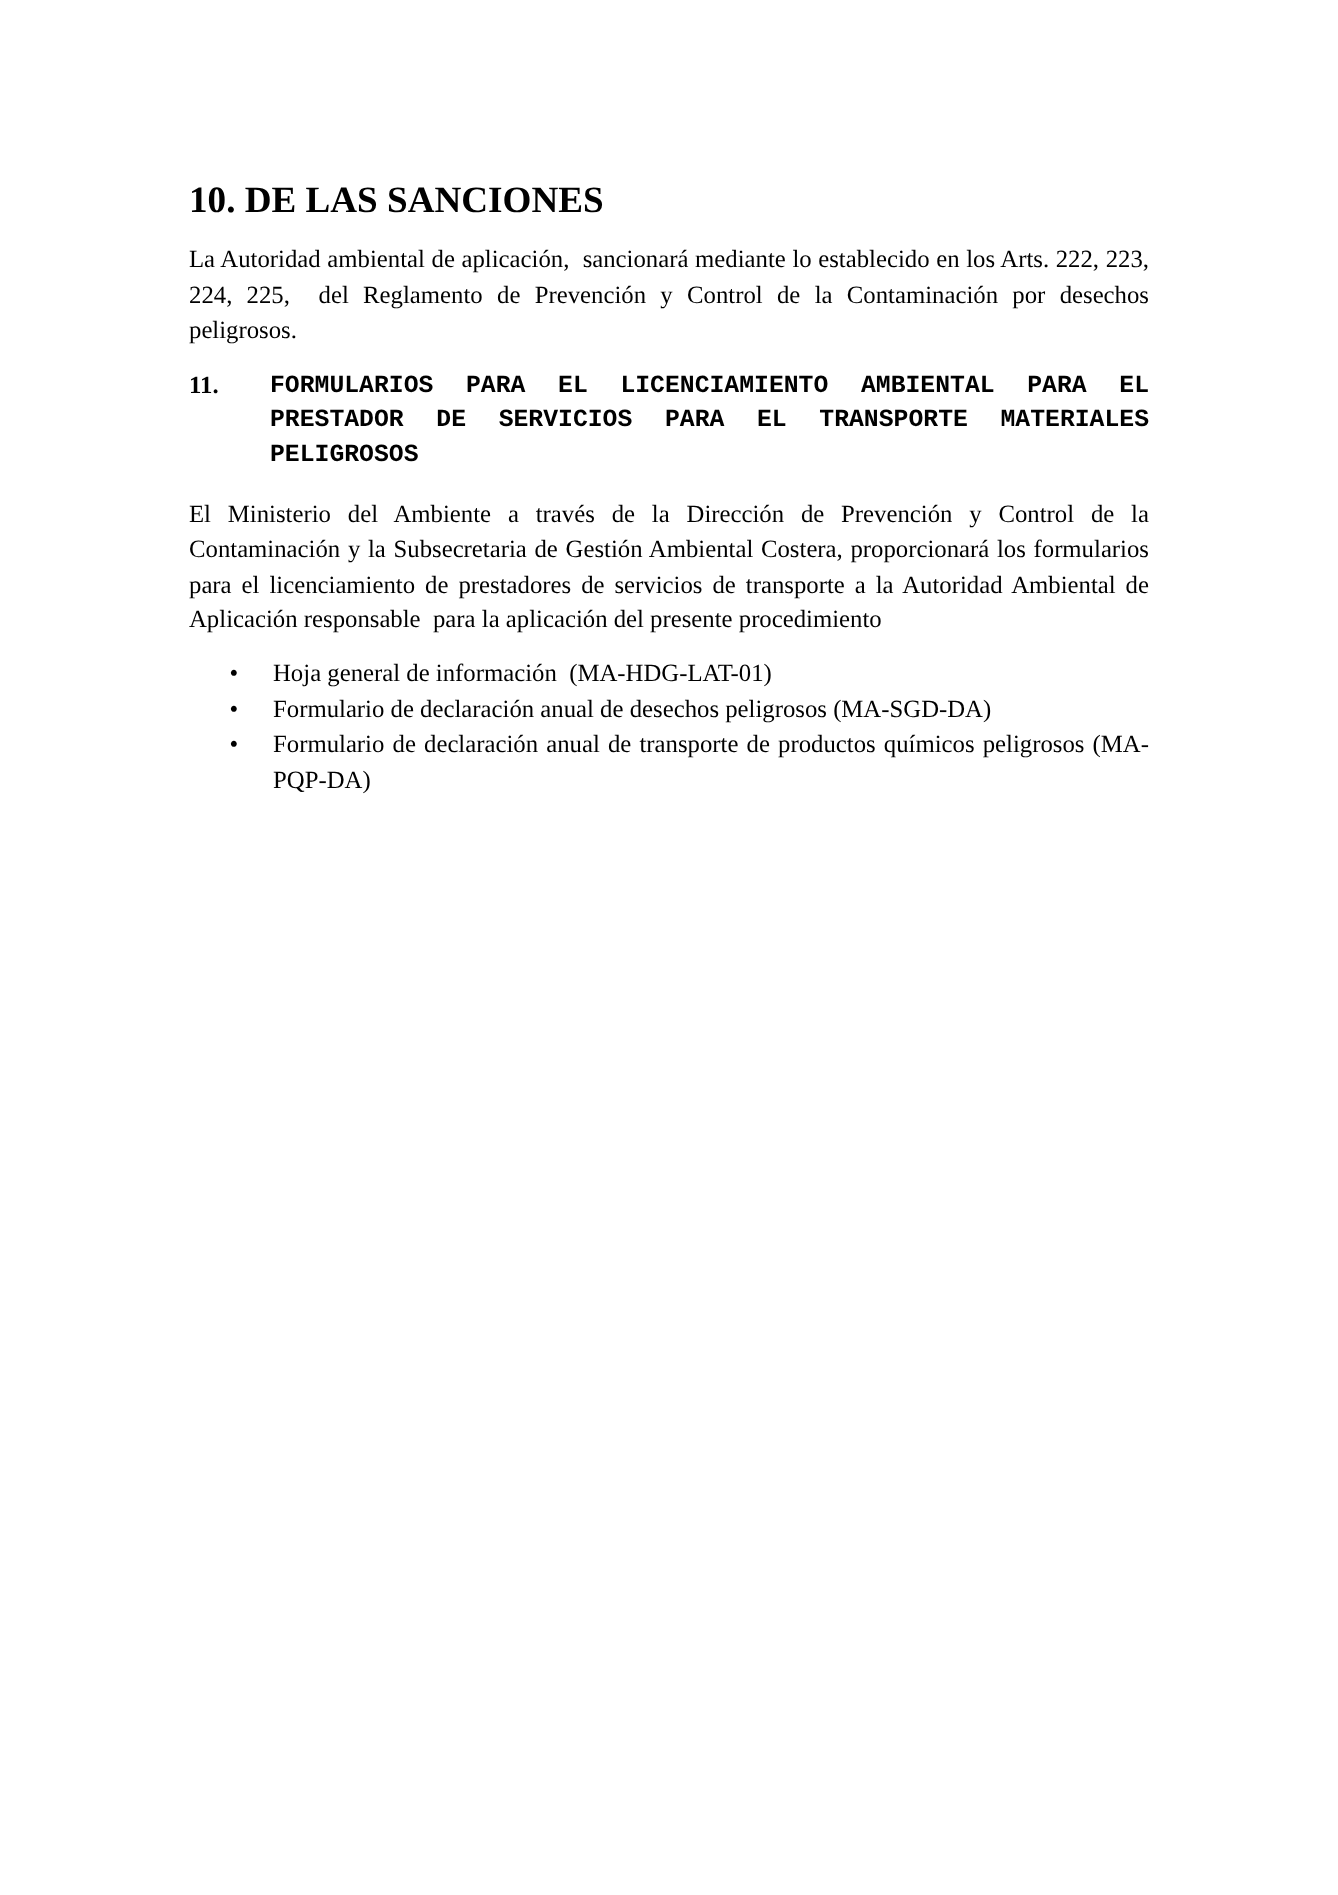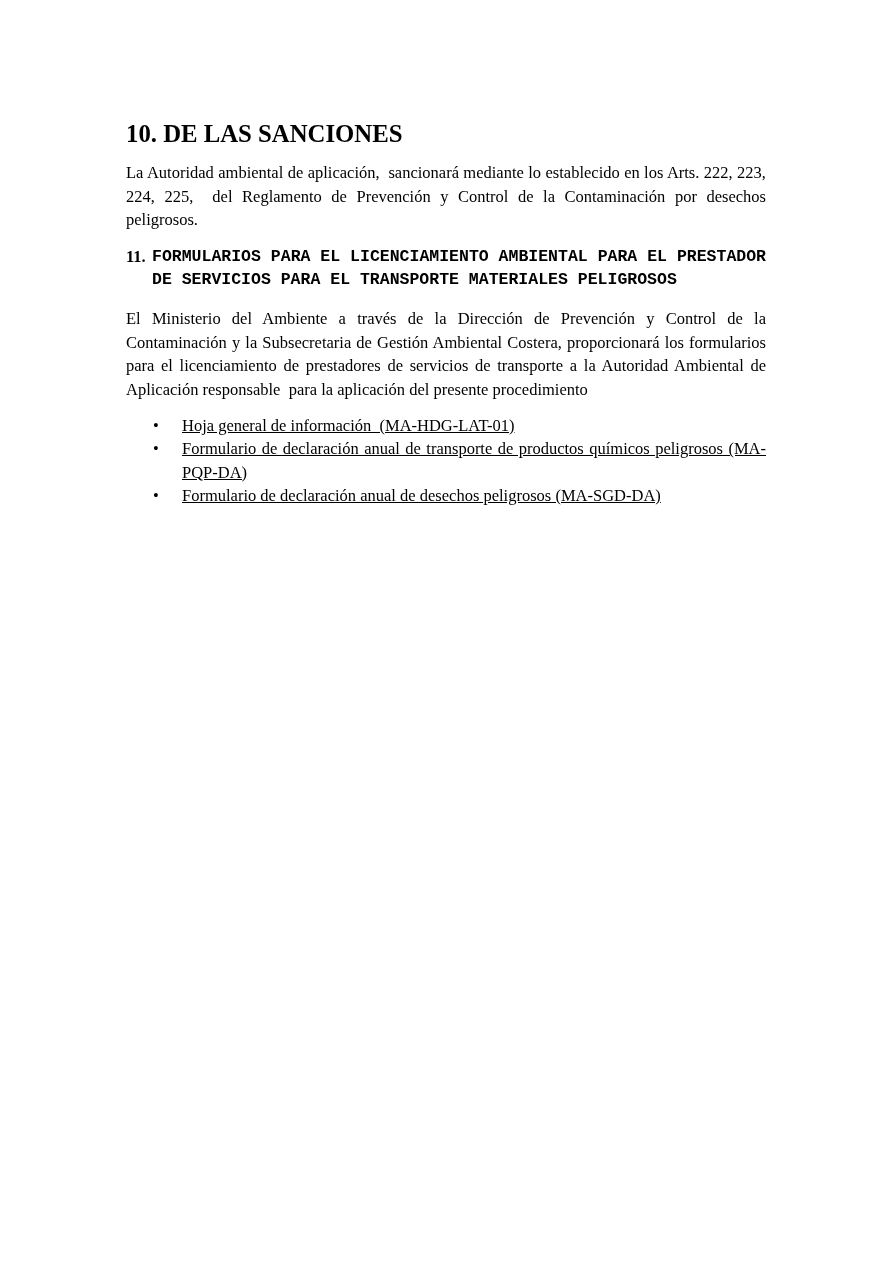--- a/index.html
+++ b/index.html
@@ -28,20 +28,21 @@
   }
   .doc-paragraph {
     text-align: justify;
     margin: 16px 0 13px 0;
     white-space: pre-wrap;
   }
   .hanging-heading {
     display: flex;
     font-weight: bold;
     margin: 0 0 14px 0;
+    gap: 28px;
   }
   .hanging-heading .num {
     flex: 0 0 26px;
   }
   .hanging-heading .txt {
     flex: 1 1 auto;
     text-align: justify;
     white-space: pre-wrap;
     font-family: Liberation Mono, monospace;
   }
@@ -53,21 +54,20 @@
     list-style: none;
     margin: 0;
     padding: 0;
   }
   ul.attachments-list li {
     position: relative;
     padding-left: 56px;
     text-align: justify;
     white-space: pre-wrap;
     margin: 0;
-    text-decoration: underline;
   }
   ul.attachments-list li::before {
     content: "\2022";
     position: absolute;
     left: 27px;
     top: 0;
   }
 </style>
 </head>
 <body>
@@ -81,17 +81,17 @@
   <div class="hanging-heading">
     <span class="num">11.</span>
     <span class="txt">FORMULARIOS PARA EL LICENCIAMIENTO AMBIENTAL PARA EL PRESTADOR DE SERVICIOS PARA EL TRANSPORTE MATERIALES PELIGROSOS</span>
   </div>
 
   <p class="doc-paragraph">El Ministerio del Ambiente a través de la Dirección de Prevención y Control de la Contaminación y la Subsecretaria de Gestión Ambiental Costera, proporcionará los formularios para el licenciamiento de prestadores de servicios de transporte a la Autoridad Ambiental de Aplicación responsable  para la aplicación del presente procedimiento</p>
 
 
   <ul class="attachments-list">
     <li>Hoja general de información  (MA-HDG-LAT-01)</li>
+    <li>Formulario de declaración anual de desechos peligrosos (MA-SGD-DA)</li>
     <li>Formulario de declaración anual de transporte de productos químicos peligrosos (MA-PQP-DA)</li>
-    <li>Formulario de declaración anual de desechos peligrosos (MA-SGD-DA)</li>
   </ul>
 
 </div>
 
 </body></html>

